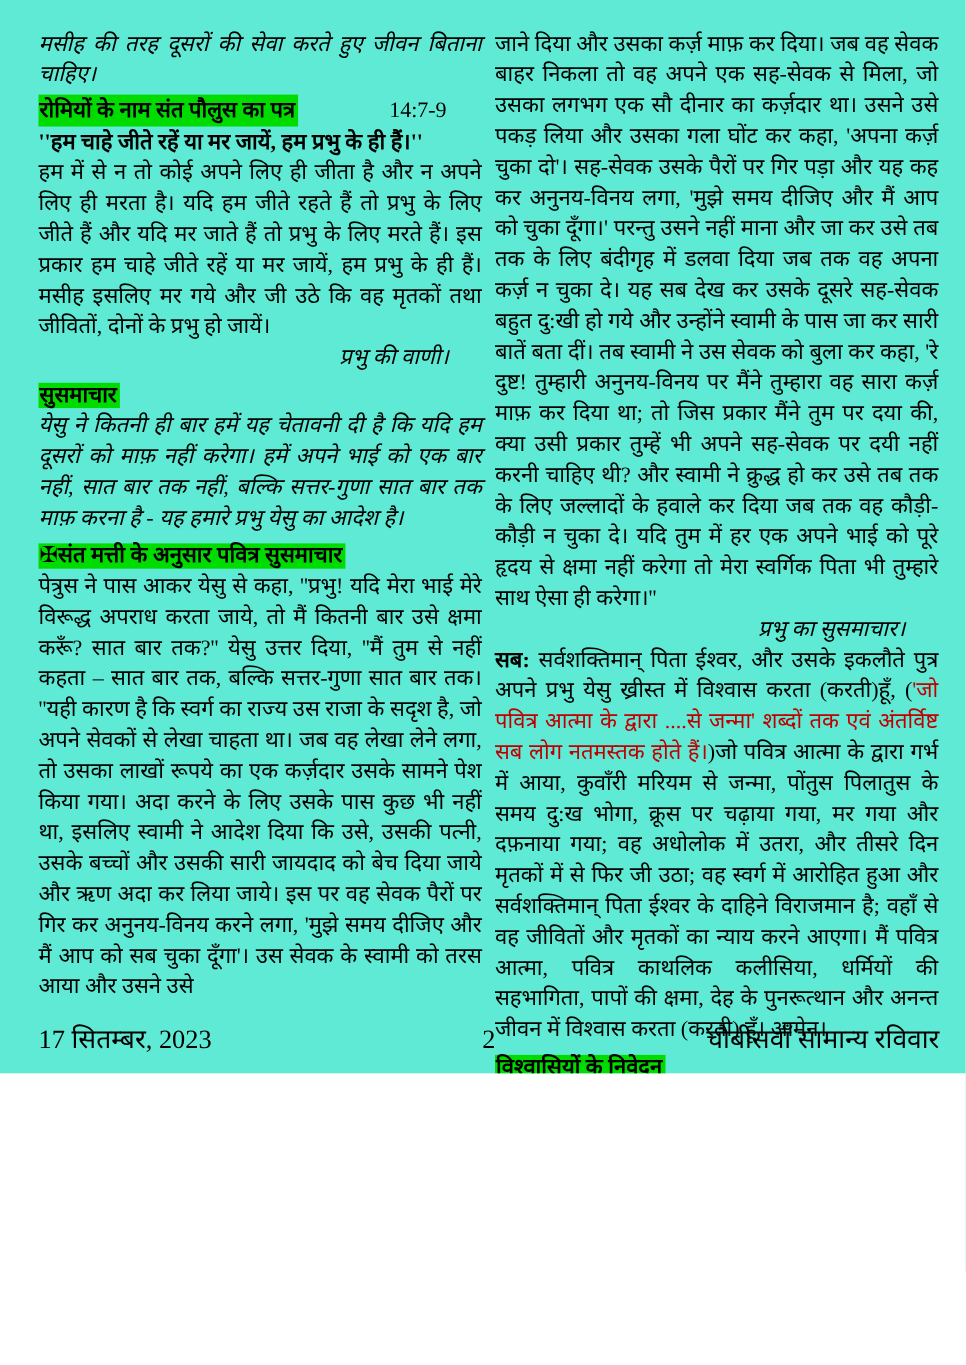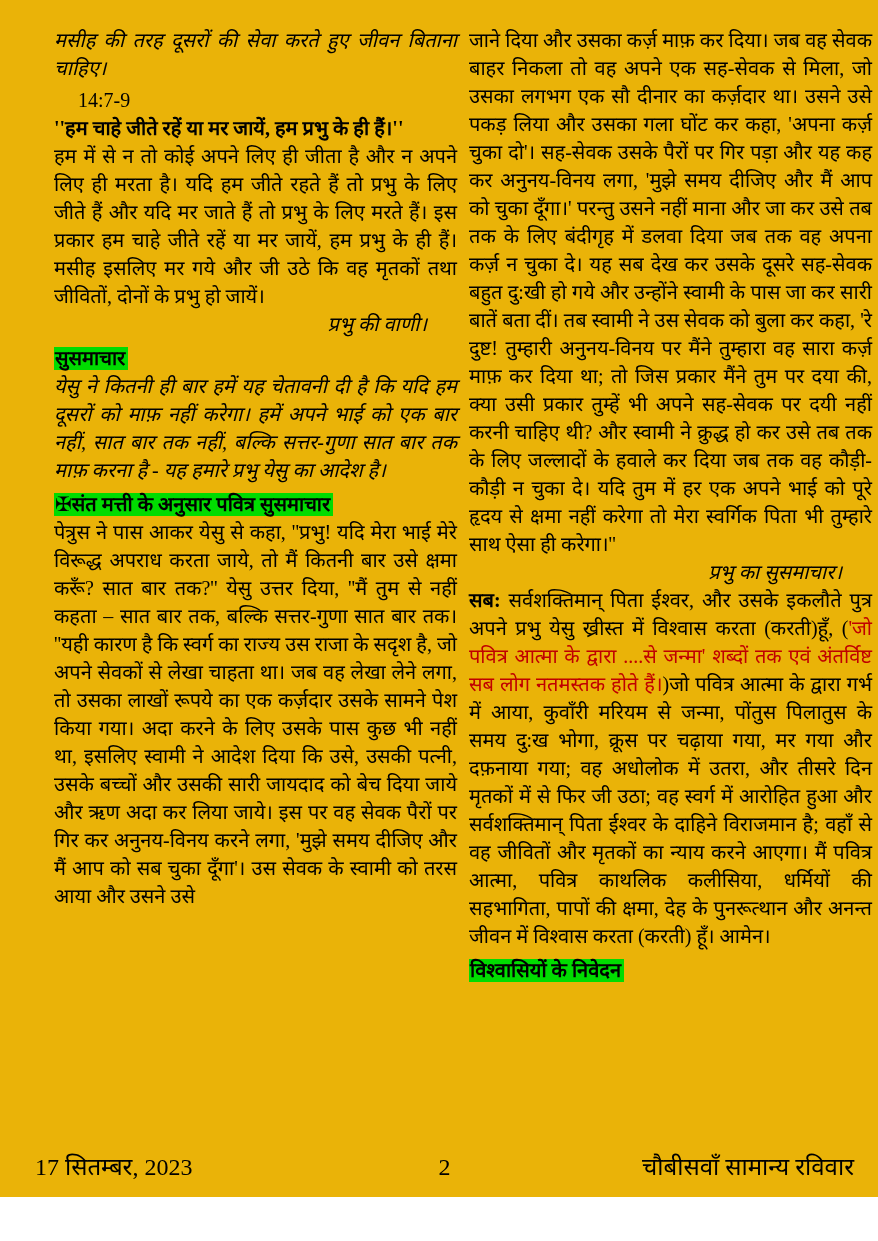--- a/index.html
+++ b/index.html
@@ -1,25 +1,25 @@
 <!DOCTYPE html>
 <html style="--highlight: #00dc00; --red: #c00000;"><head>
 <meta charset="utf-8">
 <style>
   html,body { margin:0; padding:0; background:#ffffff; }
   .page {
     position:relative;
-    width:878px; height:1197px;
+    width:878px; height:976px;
     box-sizing:border-box;
-    background:#eab308;
+    background:#5eead4;
     color:#000;
     font-family:"Liberation Serif","DejaVu Sans",serif;
     font-size:20px;
     line-height:28px;
-    padding:26px 24px 0 54px;
+    padding:26px 24px 0 35px;
     overflow:hidden;
   }
   .columns { display:flex; gap:12px; }
   .col { width:403px; flex:0 0 403px; }
   p { margin:0; }
   .just { text-align:justify; }
   .italic { font-style:italic; }
   .bold { font-weight:bold; }
   .rightal { text-align:right; }
   .center { text-align:center; }
@@ -41,20 +41,21 @@
 </head>
 <body>
 
 <div class="page">
   <div class="columns">
 
     <div class="col">
       <p class="italic just">मसीह की तरह दूसरों की सेवा करते हुए जीवन बिताना चाहिए।</p>
 
       <div class="hrow mt4">
+        <span class="hl">रोमियों के नाम संत पौलुस का पत्र</span>
         <span class="ref">14:7-9</span>
       </div>
       <p class="bold">''हम चाहे जीते रहें या मर जायें, हम प्रभु के ही हैं।''</p>
       <p class="just">हम में से न तो कोई अपने लिए ही जीता है और न अपने लिए ही मरता है। यदि हम जीते रहते हैं तो प्रभु के लिए जीते हैं और यदि मर जाते हैं तो प्रभु के लिए मरते हैं। इस प्रकार हम चाहे जीते रहें या मर जायें, हम प्रभु के ही हैं। मसीह इसलिए मर गये और जी उठे कि वह मृतकों तथा जीवितों, दोनों के प्रभु हो जायें।</p>
       <p class="rightal italic closing">प्रभु की वाणी।</p>
 
 
       <div class="mt6">
         <span class="hl">सुसमाचार</span>
       </div>

